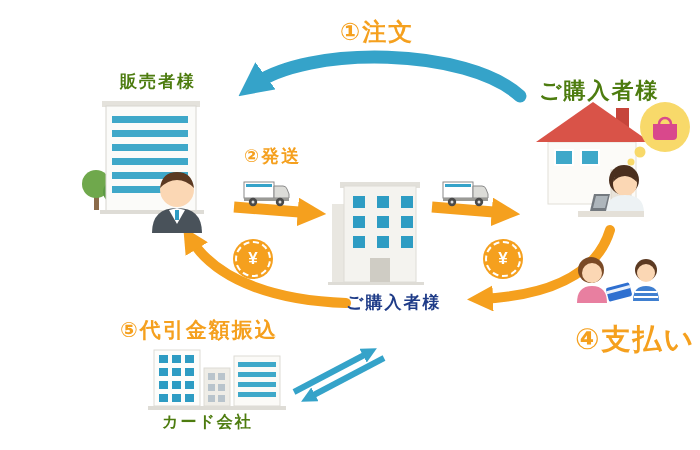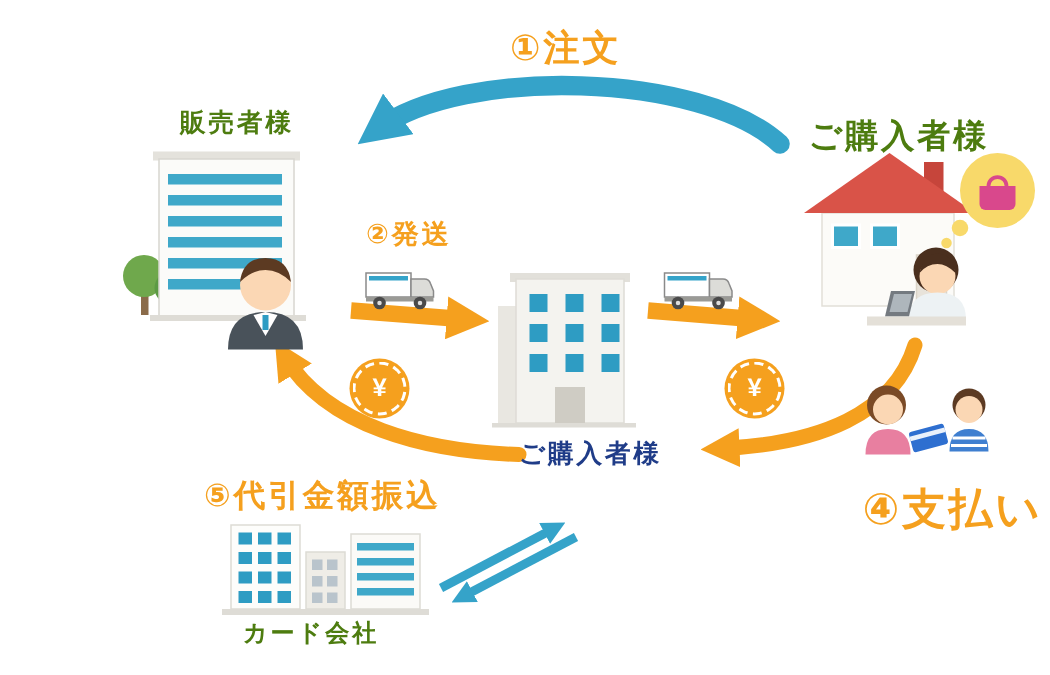--- a/index.html
+++ b/index.html
@@ -13,21 +13,21 @@
   .orange{color:#F5A01E;}
   .dark{color:#4d7c0f;}
   .navy{color:#1F3C88;}
   .step1{left:292px;top:16px;font-size:24px;}
   .seller{left:72px;top:70px;font-size:17px;}
   .buyer{left:491px;top:76px;font-size:22px;}
   .step2{left:196px;top:144px;font-size:18px;}
   .step3{left:393px;top:144px;font-size:21px;}
   .post{left:298px;top:291px;font-size:17px;}
   .step4{left:527px;top:320px;font-size:29px;}
-  .step5{left:88px;top:316px;font-size:21px;}
+  .step5{left:72px;top:316px;font-size:21px;}
   .cardco{left:114px;top:412px;font-size:16px;text-align:center;}
   .yen{
     position:absolute;width:32px;height:32px;border-radius:50%;
     background:#F5A01E;border:2px dashed #ffffff;box-shadow:0 0 0 2px #F5A01E;
     color:#fff;font-weight:bold;font-size:17px;display:flex;align-items:center;justify-content:center;
   }
   .yen-left{left:187px;top:241px;}
   .yen-right{left:437px;top:241px;}
 </style>
 </head>

